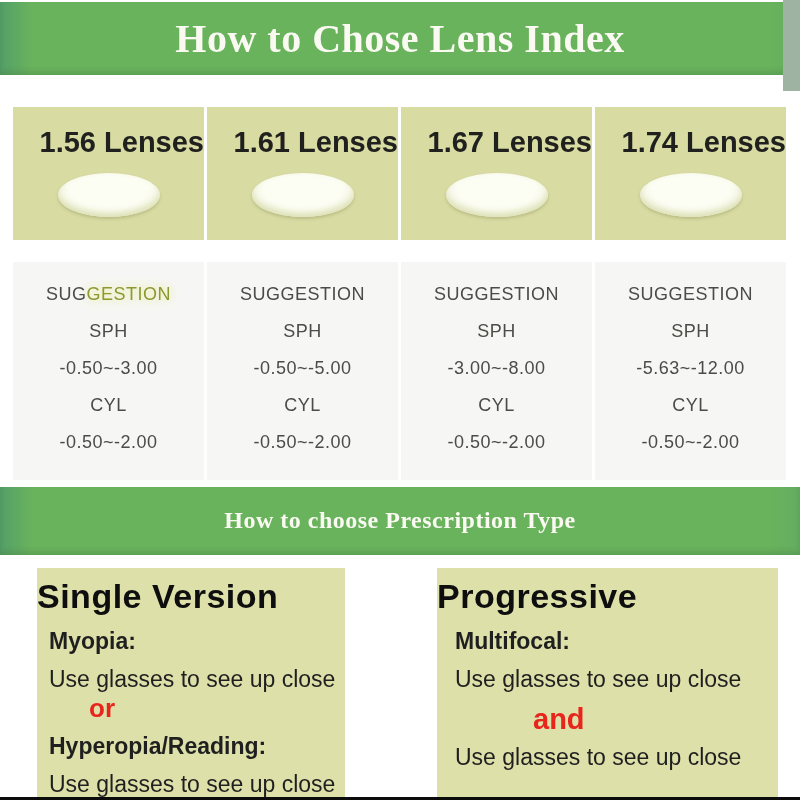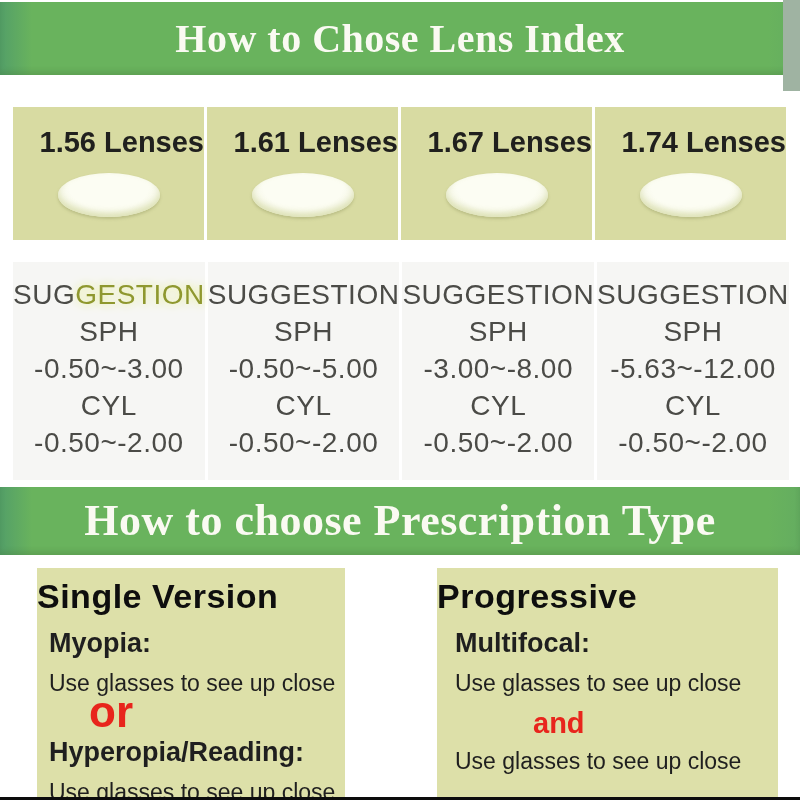--- a/index.html
+++ b/index.html
@@ -11,21 +11,21 @@
   .page{position:absolute;top:0;left:0;width:800px;height:800px;}
 
   
   .banner{
     position:absolute;left:0;width:800px;text-align:center;color:#fafaf2;
     background:linear-gradient(90deg,#539f68 0%,#69b35d 4%,#69b35d 96%,#64ad60 100%);
     box-shadow:inset 0 -4px 5px rgba(70,120,60,.30);
     font-weight:bold;letter-spacing:.5px;font-family:Liberation Serif, serif;
   }
   .banner1{top:2px;height:73px;font-size:40px;line-height:74px;}
-  .banner2{top:487px;height:68px;font-size:44px;line-height:67px;}
+  .banner2{top:487px;height:68px;font-size:24px;line-height:67px;}
   .edge-strip{position:absolute;top:0;left:783px;width:17px;height:91px;background:#9fb3a2;}
 
   
   .lens-row{
     position:absolute;top:107px;left:13px;width:773px;height:133px;
     display:grid;grid-template-columns:repeat(4,1fr);gap:3px;
   }
   .lens-card{background:#d8dba2;text-align:right;padding-top:19px;box-sizing:border-box;}
   .lens-name{font-size:29px;font-weight:600;color:#20201e;line-height:32px;}
   .lens-disc{
@@ -34,36 +34,36 @@
     box-shadow:0 2px 3px rgba(150,155,100,.45), inset 0 -4px 6px rgba(215,220,170,.8);
   }
 
   
   .sugg-row{
     position:absolute;top:262px;left:13px;width:773px;height:218px;
     display:grid;grid-template-columns:repeat(4,1fr);gap:3px;
   }
   .sugg-card{
     background:#f6f6f4;text-align:center;padding-top:14px;box-sizing:border-box;
-    color:#4b4b47;font-size:28px;letter-spacing:.5px;
+    color:#4b4b47;font-size:18px;letter-spacing:.5px;
   }
   .sugg-line{line-height:37px;white-space:nowrap;}
   .olive{color:#8f982f;text-shadow:0 0 8px rgba(228,238,130,.95);}
 
   
   .box{position:absolute;top:568px;height:230px;background:#dde0a9;box-sizing:border-box;color:#1f1f1f;}
   .box-left{left:37px;width:308px;}
   .box-right{left:437px;width:341px;}
   .box-title{font-size:34px;font-weight:bold;text-align:left;margin-top:9px;color:#0e0e0e;letter-spacing:.5px;}
-  .box-label{font-size:27px;font-weight:bold;margin:12px 0 0 12px;}
+  .box-label{font-size:23px;font-weight:bold;margin:12px 0 0 12px;}
   .box-right .box-label{margin-left:18px;}
   .box-text{font-size:23px;font-weight:500;margin:11px 0 0 12px;}
   .box-right .box-text{margin-left:18px;}
   .conn{color:#e8251c;font-weight:bold;}
-  .conn-or{font-size:44px;line-height:26px;margin:2px 0 0 52px;}
+  .conn-or{font-size:26px;line-height:26px;margin:2px 0 0 52px;}
   .conn-and{font-size:29px;line-height:28px;margin:12px 0 0 96px;}
 
   .bottom-line{position:absolute;top:797px;left:0;width:800px;height:3px;background:#0c0c0c;}
 </style>
 </head>
 <body>
 
 <div class="page">
 
   <div class="banner banner1">

